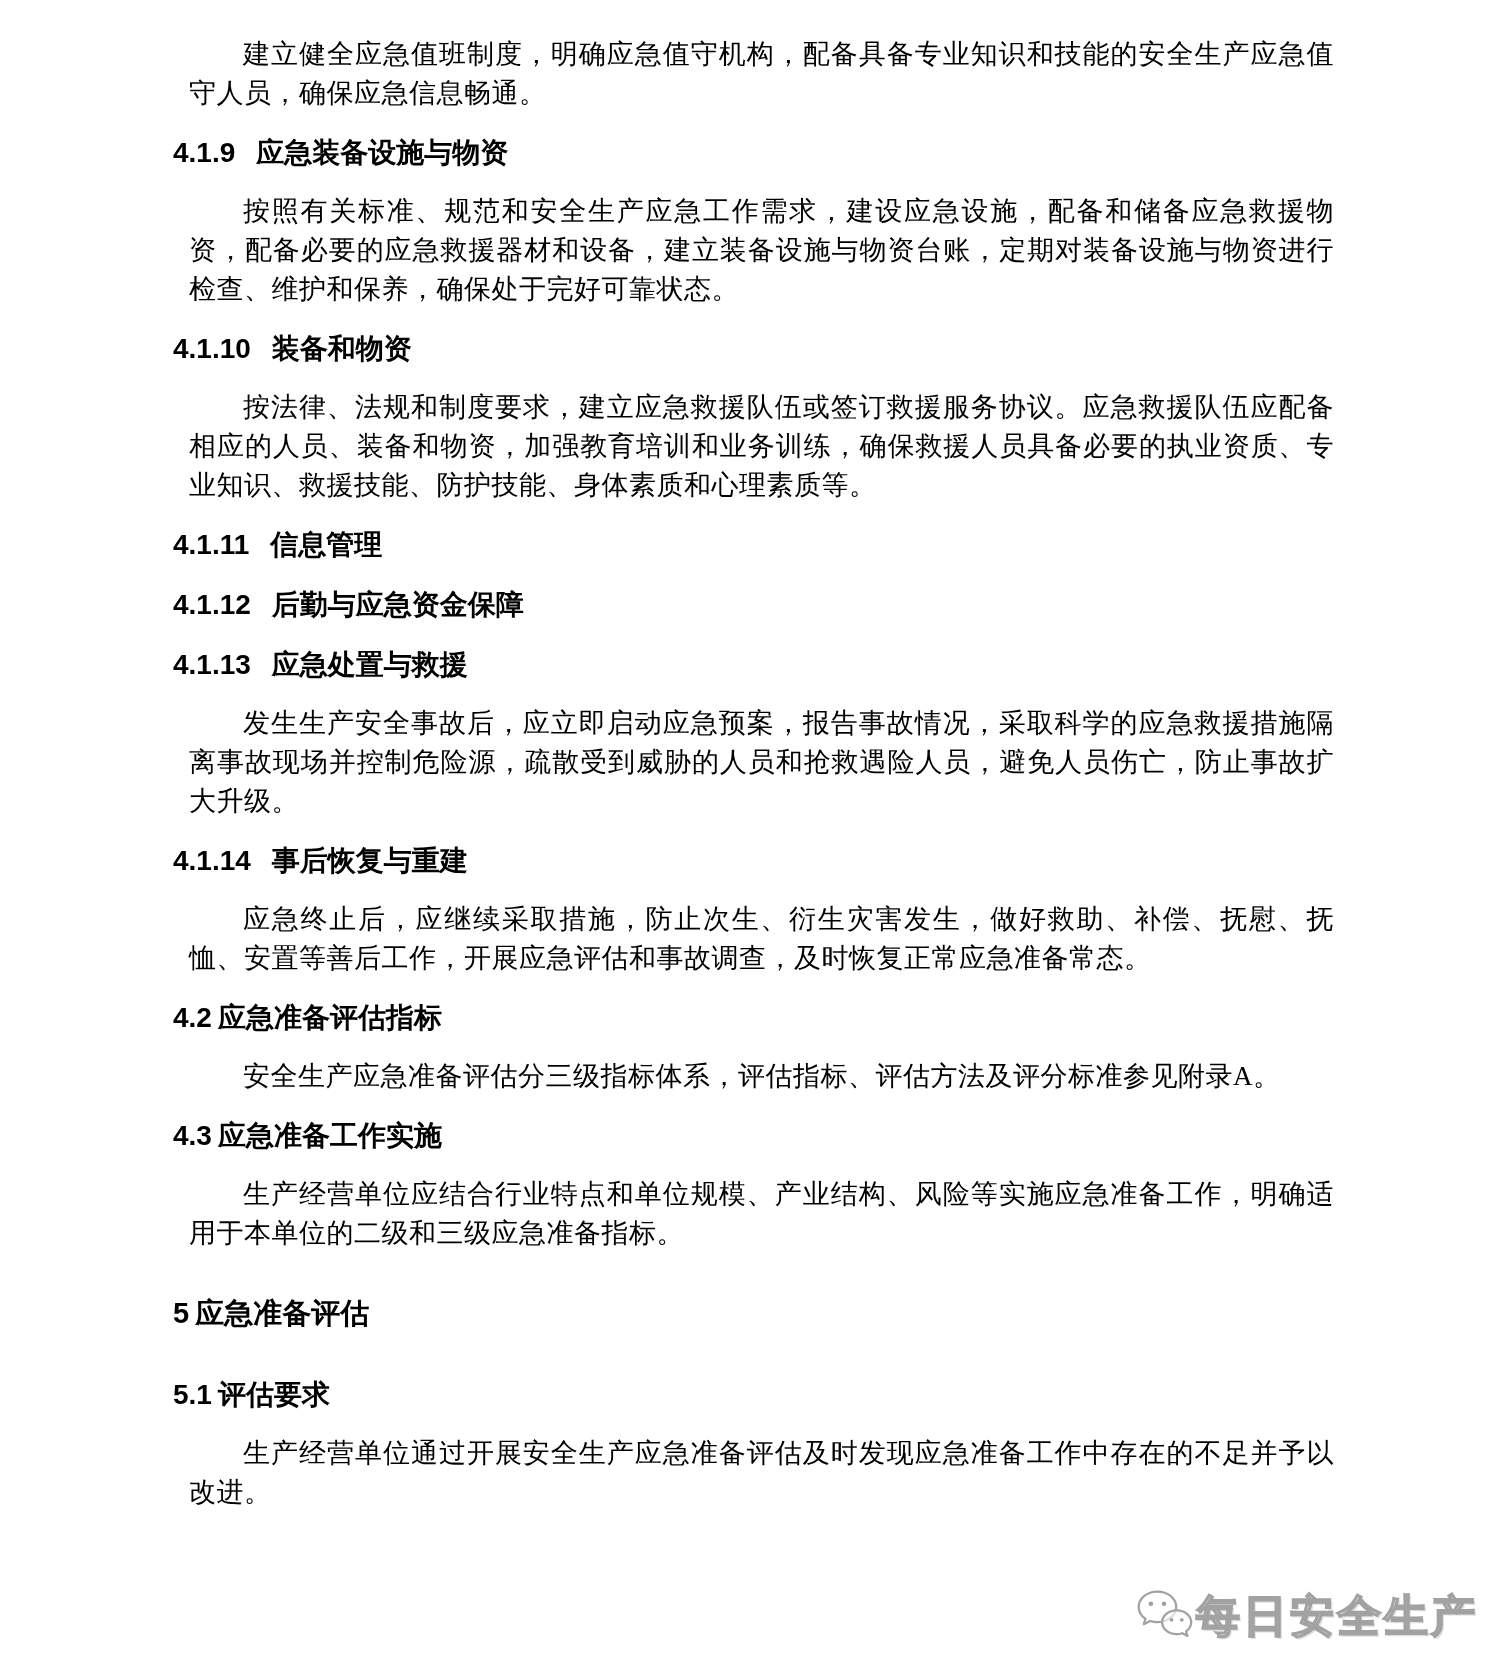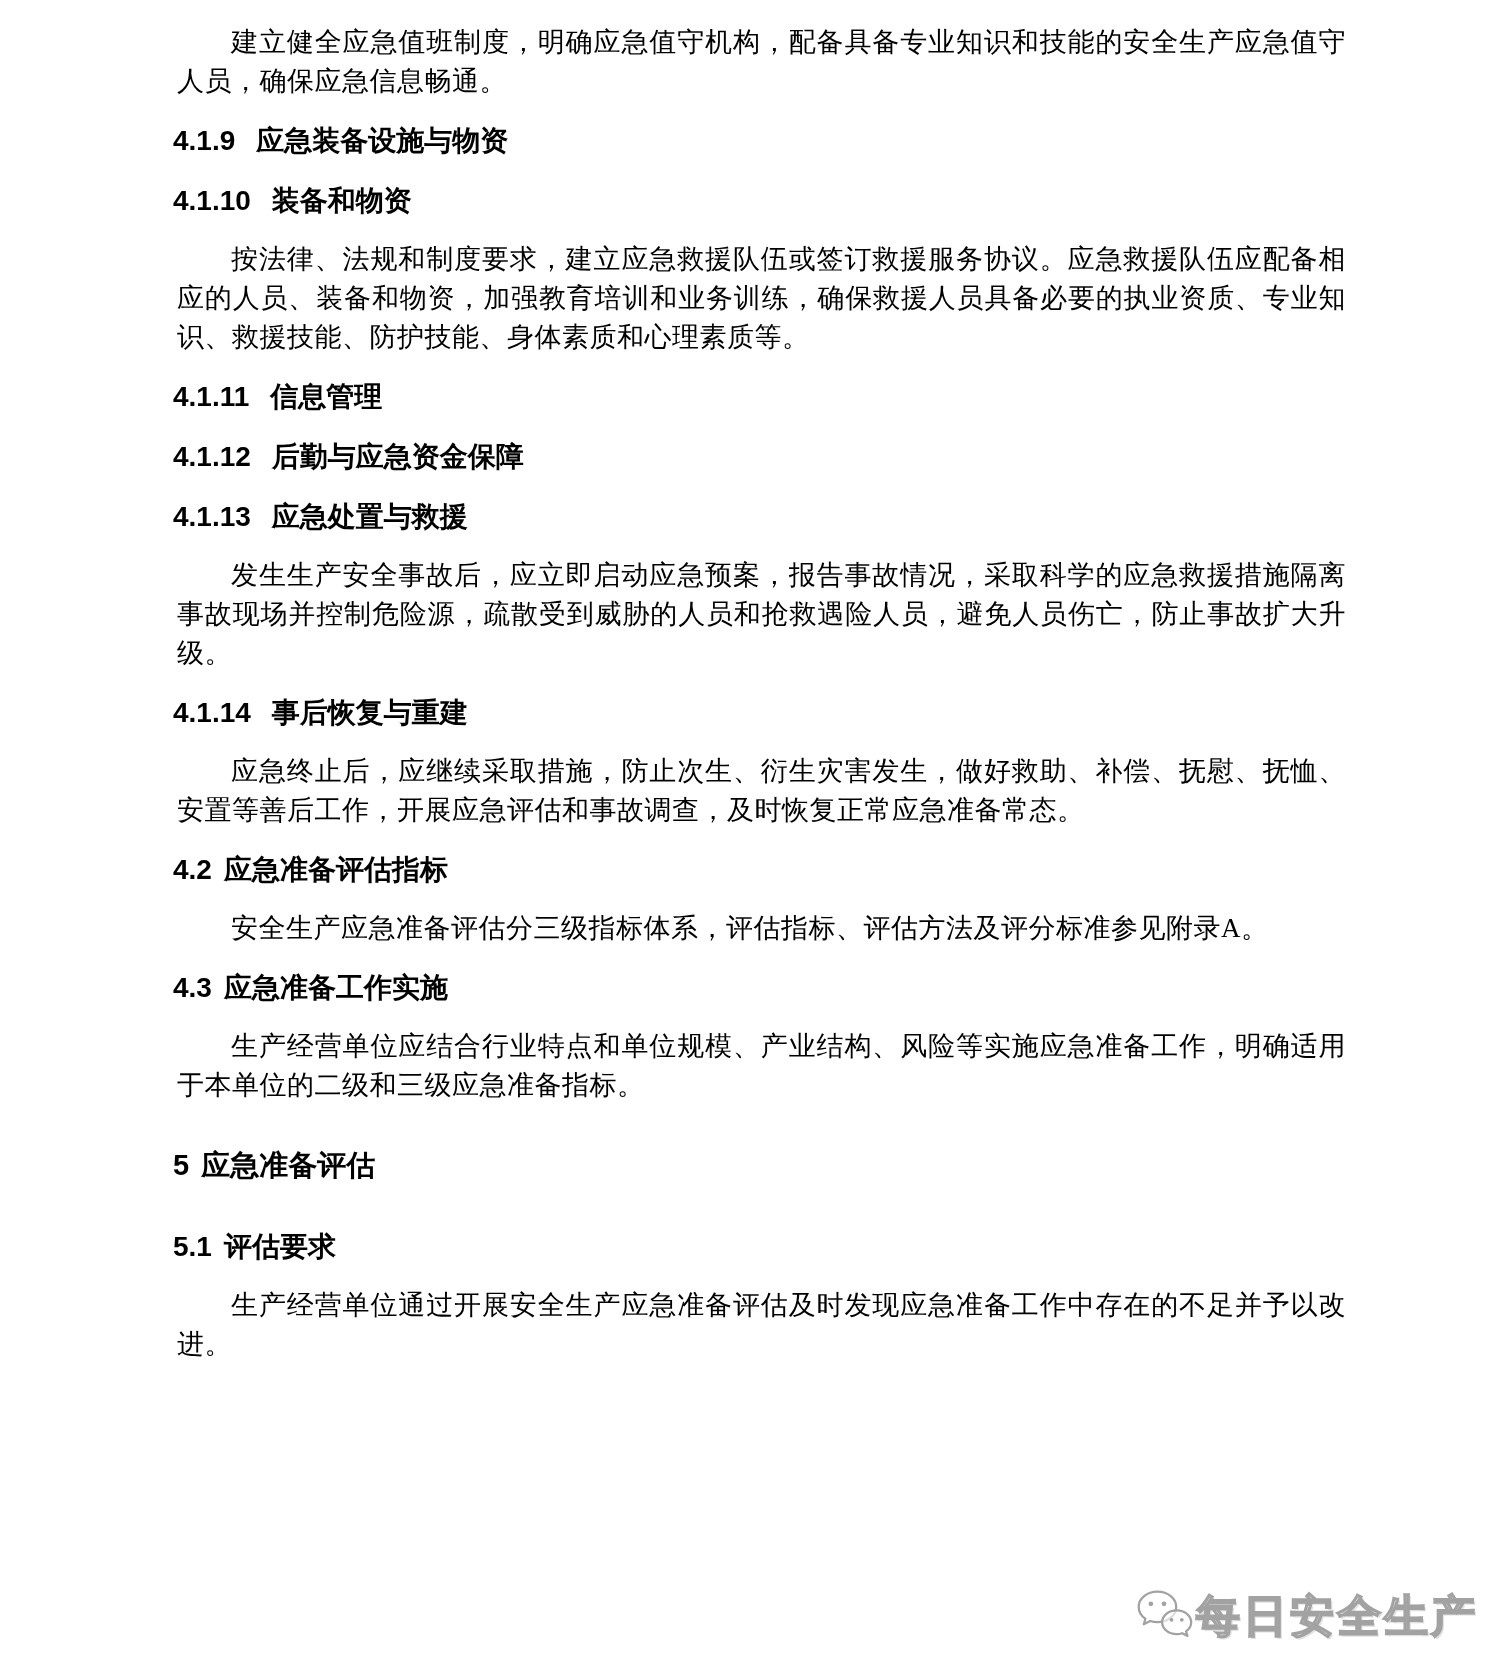--- a/index.html
+++ b/index.html
@@ -12,39 +12,39 @@
     color: #000000;
     font-family: "Liberation Serif", "DejaVu Serif", serif;
   }
   #doc {
     position: absolute;
     left: 173px;
     top: 19px;
     width: 1177px;
   }
   #doc p.p {
-    margin: 4px;
+    margin: 16px;
     font-size: 27px;
     line-height: 39px;
     letter-spacing: 0.5px;
     text-align: justify;
     text-indent: 2em;
     font-family: "Liberation Serif", "DejaVu Serif", serif;
   }
   #doc .h1, #doc .h2, #doc .h3 {
     font-family: "Liberation Sans", "DejaVu Sans", sans-serif;
     font-size: 28px;
     line-height: 40px;
     white-space: nowrap;
   }
   #doc .h3 { font-weight: 700; margin: 20px 0 19px; }
   #doc .h2 { font-weight: 700; margin: 20px 0 19px; }
   #doc .h1 { font-weight: 700; font-size: 29px; margin: 40px 0 0 0; }
   #doc .h1 + .h2 { margin-top: 42px; }
-  #doc .num { display: inline-block; margin-right: 12px; }
+  #doc .num { display: inline-block; margin-right: 6px; }
   #doc .h3 .num { margin-right: 21px; }
 
   .watermark {
     position: absolute;
     left: 1134px;
     top: 1583px;
     height: 66px;
     display: flex;
     align-items: center;
     background: rgba(255, 255, 255, 0.72);
@@ -64,20 +64,21 @@
     text-align: right;
   }
 </style>
 </head>
 <body>
 
 <div class="page">
   <div id="doc">
       <p class="p">建立健全应急值班制度，明确应急值守机构，配备具备专业知识和技能的安全生产应急值守人员，确保应急信息畅通。</p>
       <div class="h3"><span class="num">4.1.9</span><span class="ttl">应急装备设施与物资</span></div>
+      <p class="p">按照有关标准、规范和安全生产应急工作需求，建设应急设施，配备和储备应急救援物资，配备必要的应急救援器材和设备，建立装备设施与物资台账，定期对装备设施与物资进行检查、维护和保养，确保处于完好可靠状态。</p>
       <div class="h3"><span class="num">4.1.10</span><span class="ttl">装备和物资</span></div>
       <p class="p">按法律、法规和制度要求，建立应急救援队伍或签订救援服务协议。应急救援队伍应配备相应的人员、装备和物资，加强教育培训和业务训练，确保救援人员具备必要的执业资质、专业知识、救援技能、防护技能、身体素质和心理素质等。</p>
       <div class="h3"><span class="num">4.1.11</span><span class="ttl">信息管理</span></div>
       <div class="h3"><span class="num">4.1.12</span><span class="ttl">后勤与应急资金保障</span></div>
       <div class="h3"><span class="num">4.1.13</span><span class="ttl">应急处置与救援</span></div>
       <p class="p">发生生产安全事故后，应立即启动应急预案，报告事故情况，采取科学的应急救援措施隔离事故现场并控制危险源，疏散受到威胁的人员和抢救遇险人员，避免人员伤亡，防止事故扩大升级。</p>
       <div class="h3"><span class="num">4.1.14</span><span class="ttl">事后恢复与重建</span></div>
       <p class="p">应急终止后，应继续采取措施，防止次生、衍生灾害发生，做好救助、补偿、抚慰、抚恤、安置等善后工作，开展应急评估和事故调查，及时恢复正常应急准备常态。</p>
       <div class="h2"><span class="num">4.2</span><span class="ttl">应急准备评估指标</span></div>
       <p class="p">安全生产应急准备评估分三级指标体系，评估指标、评估方法及评分标准参见附录A。</p>

